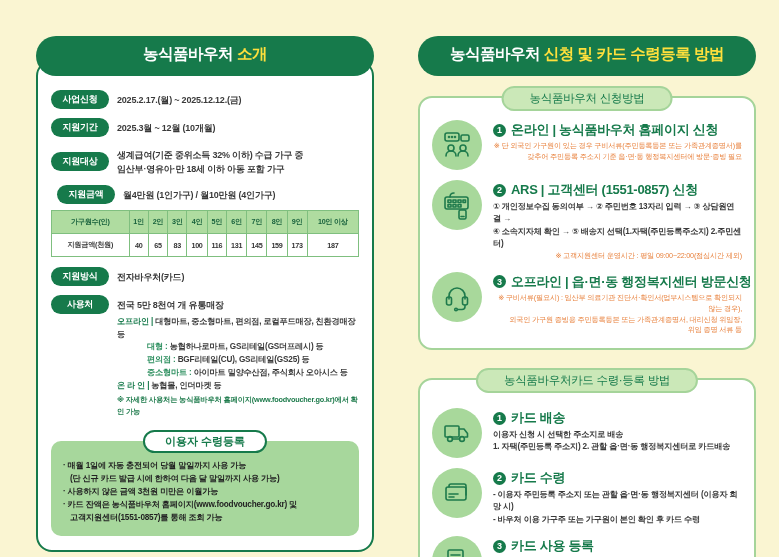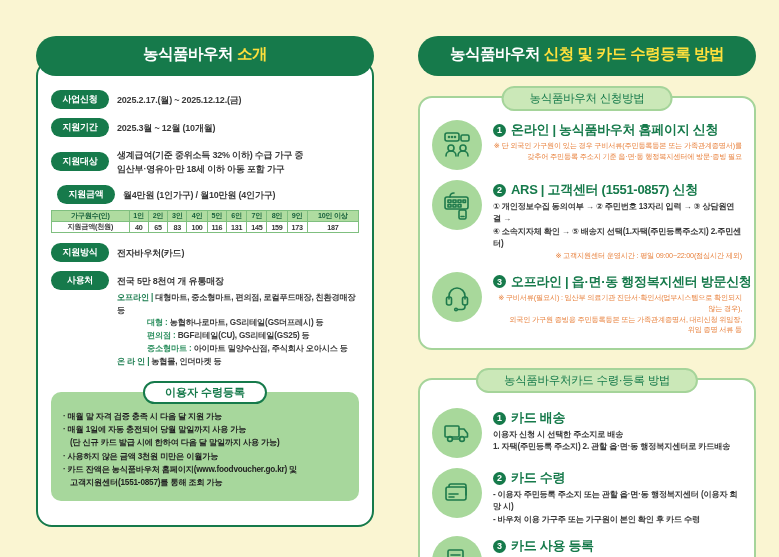--- a/index.html
+++ b/index.html
@@ -29,21 +29,21 @@
   .info-row{display:flex;align-items:center;margin-bottom:9px;}
   .badge{
     flex:0 0 58px;background:#167A4B;color:#fff;font-size:9px;font-weight:bold;
     text-align:center;border-radius:10px;padding:3px 0;margin-right:8px;letter-spacing:-0.3px;
   }
   .row-text{font-size:9px;color:#3a3a3a;font-weight:bold;line-height:1.5;padding-top:3px;letter-spacing:-0.2px;}
   .row-note{font-size:7.5px;color:#EC7F35;font-weight:bold;margin-top:2px;letter-spacing:-0.2px;}
 
   table.amount{width:100%;border-collapse:collapse;margin:0 0 10px 0;}
   table.amount th,table.amount td{
-    border:1px solid #7FBF7F;font-size:7.2px;padding:0 0;text-align:center;letter-spacing:-0.3px;
+    border:1px solid #7FBF7F;font-size:7.2px;padding:6px 0;text-align:center;letter-spacing:-0.3px;
   }
   table.amount th{background:#AFDCA0;color:#17603C;font-weight:bold;}
   table.amount td{background:#fff;color:#333;font-weight:bold;}
   table.amount td.rowlabel{color:#3a3a3a;}
 
   .stores{margin:2px 0 0 66px;font-size:8.2px;line-height:1.55;letter-spacing:-0.2px;}
   .store-line{color:#3a3a3a;font-weight:bold;}
   .store-line .glabel{color:#167A4B;font-weight:bold;}
   .store-sub{margin-left:30px;color:#3a3a3a;font-weight:bold;}
   .store-sub .glabel{color:#2E9060;}
@@ -186,26 +186,26 @@
           <span>BGF리테일(CU), GS리테일(GS25) 등</span>
         </div>
         <div class="store-sub">
           <span class="glabel">중소형마트 :</span>
           <span>아이마트 밀양수산점, 주식회사 오아시스 등</span>
         </div>
         <div class="store-line">
           <span class="glabel">온 라 인 |</span>
           <span>농협몰, 인더마켓 등</span>
         </div>
+        <div class="store-note">※ 자세한 사용처는 농식품바우처 홈페이지(www.foodvoucher.go.kr)에서 확인 가능</div>
       </div>
 
       <div class="notice">
         <div class="notice-title">이용자 수령등록</div>
         <ul>
-          <li><span>매월 말 자격 검증 충족 시 다음 달 지원 가능</span></li>
           <li><span>매월 1일에 자동 충전되어 당월 말일까지 사용 가능</span><span class="cont">(단 신규 카드 발급 시에 한하여 다음 달 말일까지 사용 가능)</span></li>
           <li><span>사용하지 않은 금액 3천원 미만은 이월가능</span></li>
           <li><span>카드 잔액은 농식품바우처 홈페이지(www.foodvoucher.go.kr) 및</span><span class="cont">고객지원센터(1551-0857)를 통해 조회 가능</span></li>
         </ul>
       </div>
 
     </div>
   </div>
 
   <div class="col">

